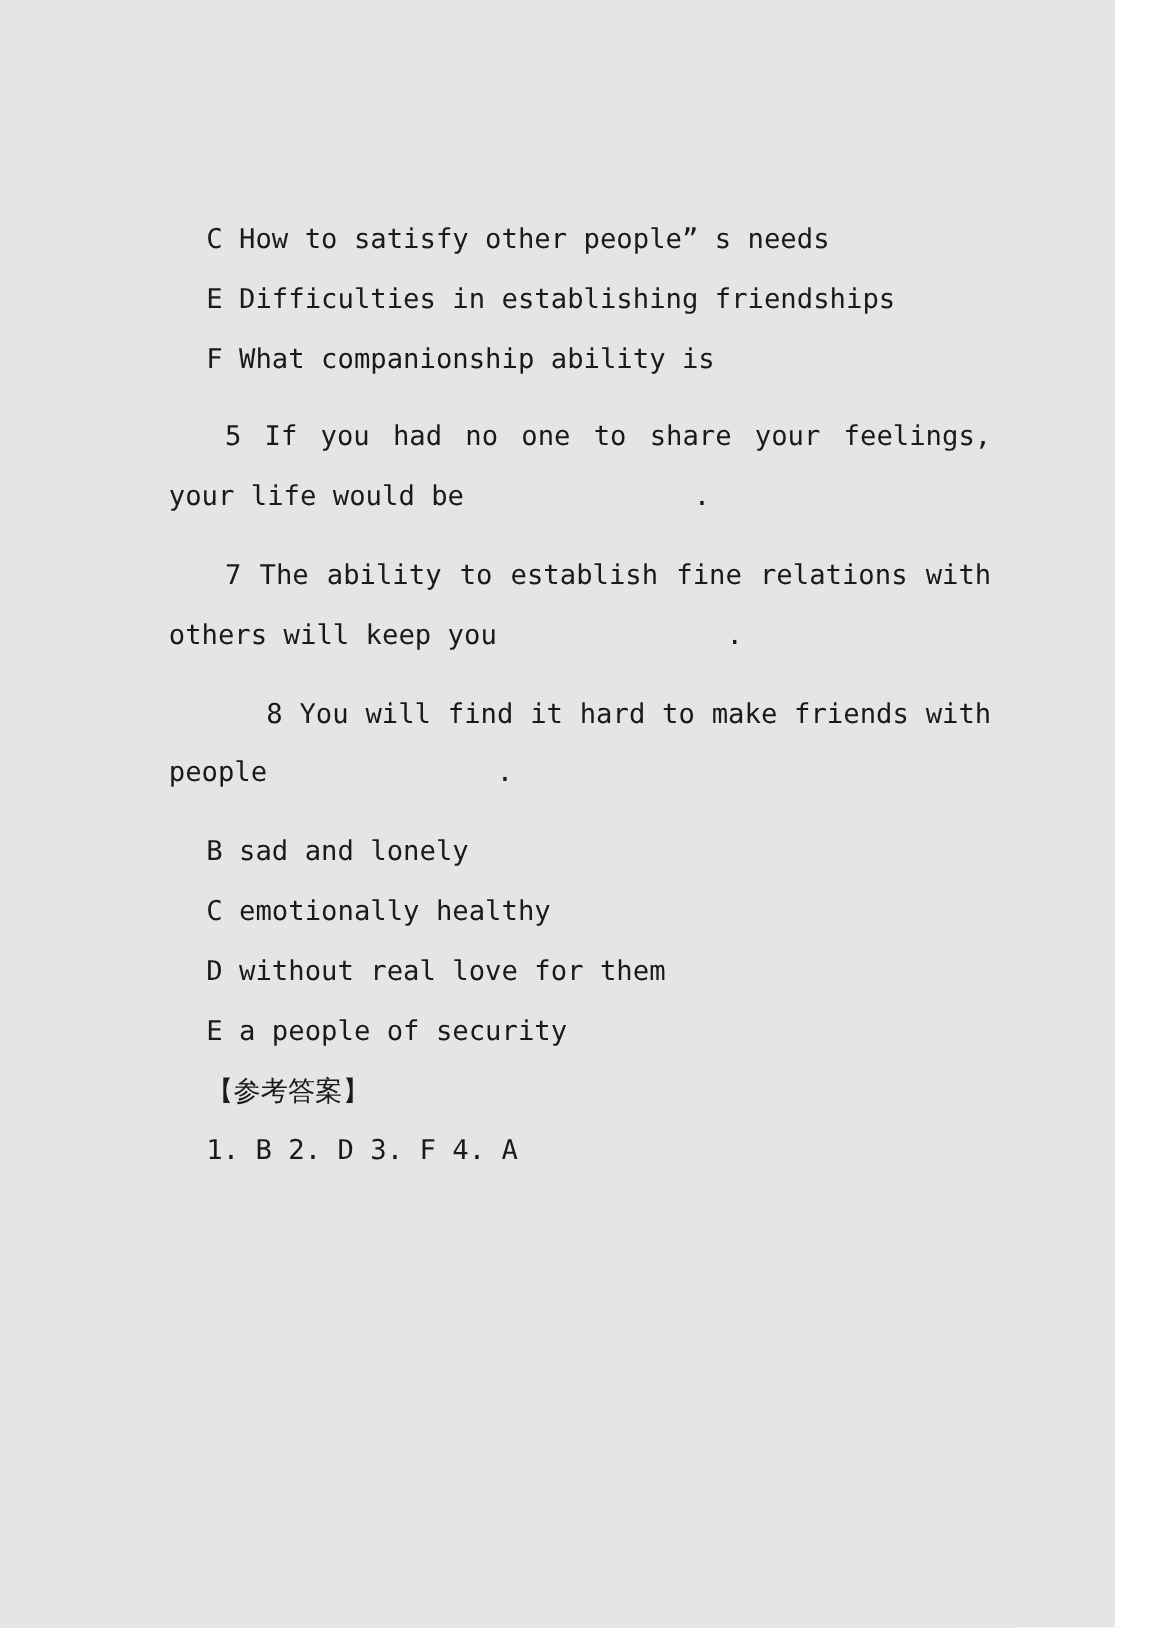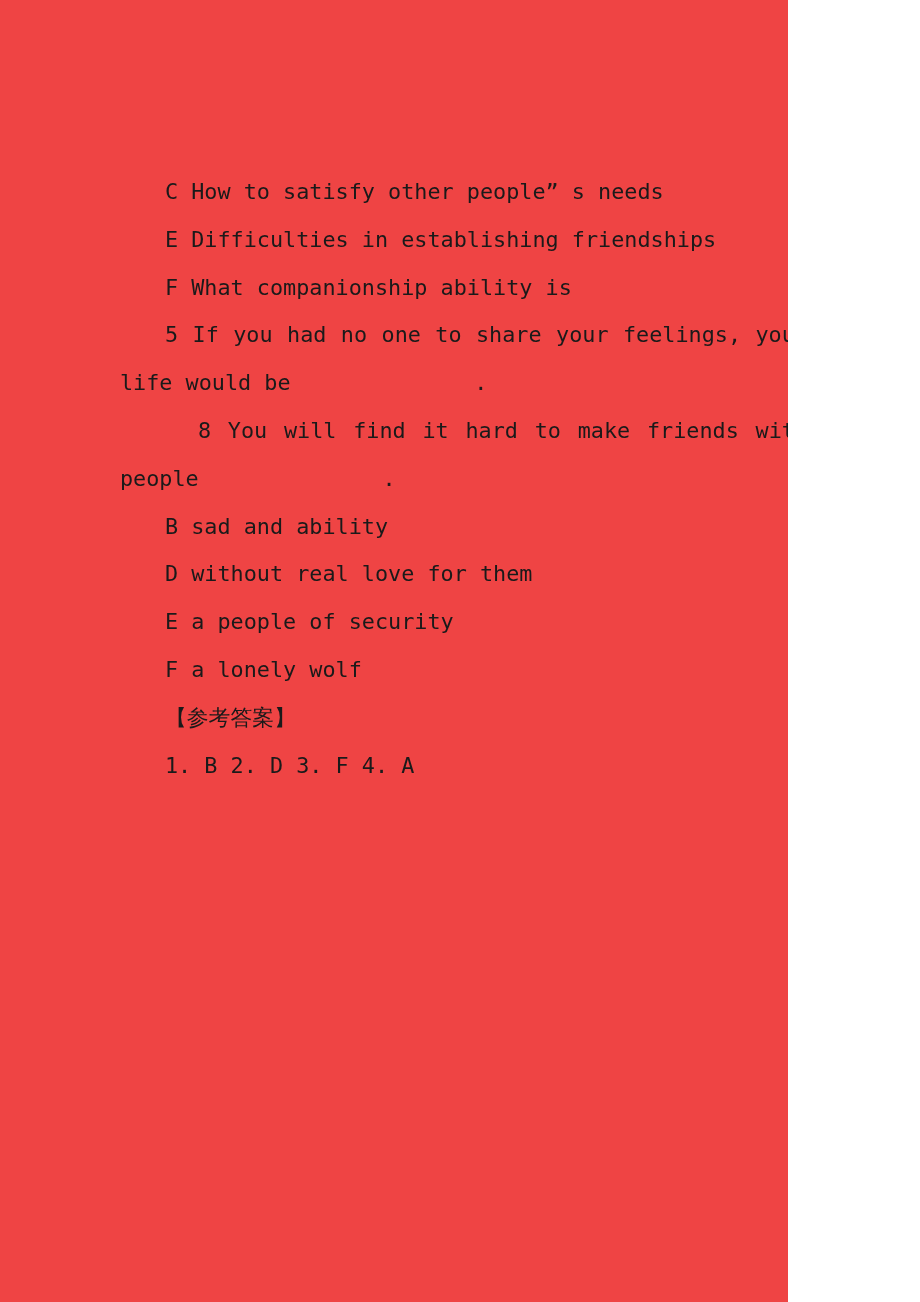--- a/index.html
+++ b/index.html
@@ -9,23 +9,23 @@
     background: #ffffff;
   }
 
   body {
     font-family: "DejaVu Sans Mono", "Liberation Mono", monospace;
     color: #1a1a1a;
   }
 
   .page {
     position: relative;
-    width: 788px;
+    width: 892px;
     height: 1302px;
-    background: #ef4444;
+    background: #e5e5e5;
     overflow: hidden;
     box-sizing: border-box;
   }
 
   .doc-body {
     position: absolute;
     left: 120px;
     top: 168px;
     width: 688px;
   }
@@ -45,21 +45,21 @@
   }
 
   
   .question {
     font-size: 21.8px;
     line-height: 47.8px;
     text-align: justify;
     text-align-last: left;
     text-justify: inter-word;
     color: #1a1a1a;
-    margin: 0;
+    margin: 15px;
     white-space: pre-wrap;
   }
 
   
   .question .indent {
     display: inline-block;
     width: 45px;
   }
 
   
@@ -86,25 +86,26 @@
 <div class="page">
   <div class="doc-body">
 
     <div class="line option-line">C How to satisfy other people” s needs</div>
     <div class="line option-line">E Difficulties in establishing friendships</div>
     <div class="line option-line">F What companionship ability is</div>
 
     <p class="question"><span class="indent"></span><span>5 If you had no one to share your feelings, your life would be</span><span>              </span><span>.</span></p>
 
 
+    <p class="question"><span class="indent"></span><span>7 The ability to establish fine relations with others will keep you</span><span>              </span><span>.</span></p>
 
     <p class="question wide-indent"><span class="indent"></span><span>8 You will find it hard to make friends with people</span><span>              </span><span>.</span></p>
 
-    <div class="line option-line">B sad and ability</div>
+    <div class="line option-line">B sad and lonely</div>
+    <div class="line option-line">C emotionally healthy</div>
     <div class="line option-line">D without real love for them</div>
     <div class="line option-line">E a people of security</div>
-    <div class="line option-line">F a lonely wolf</div>
 
     <div class="cjk-heading">【参考答案】</div>
     <div class="line answer-line">1. B 2. D 3. F 4. A</div>
 
   </div>
 </div>
 
 </body></html>

